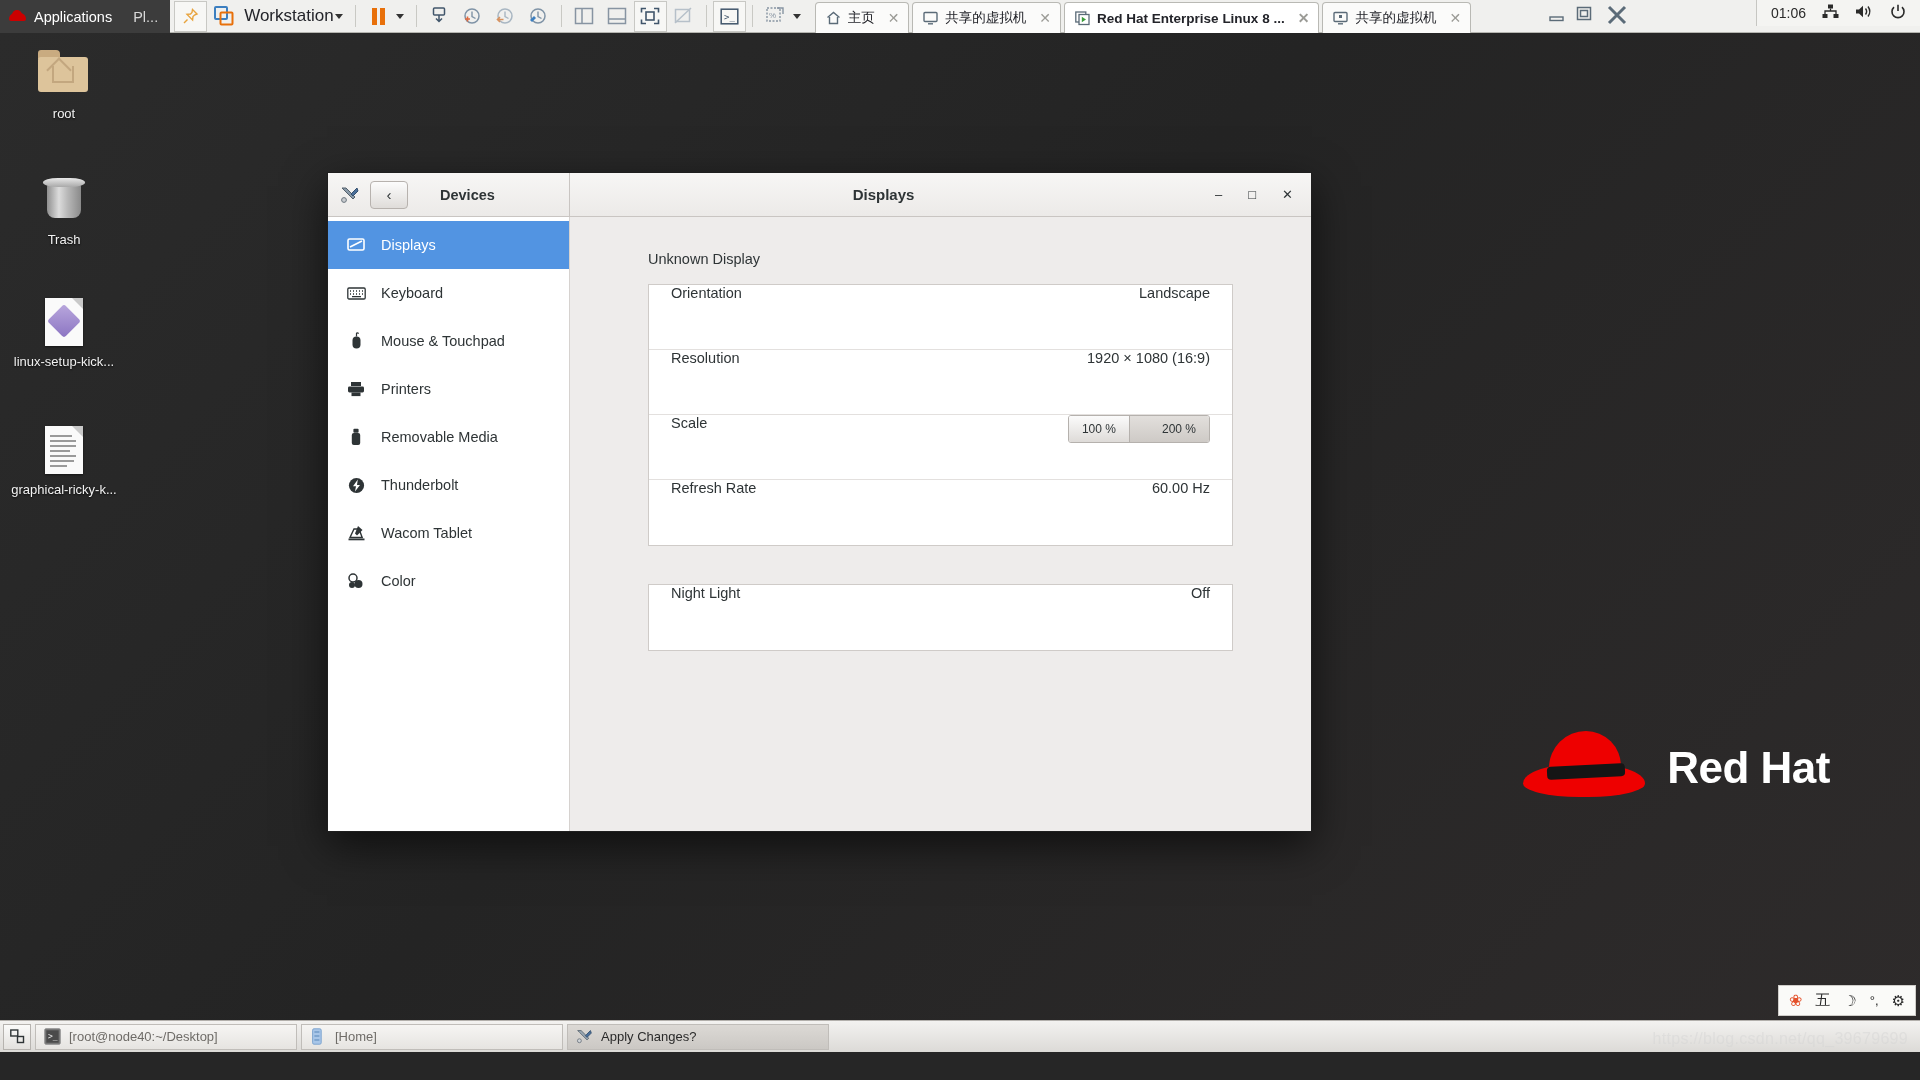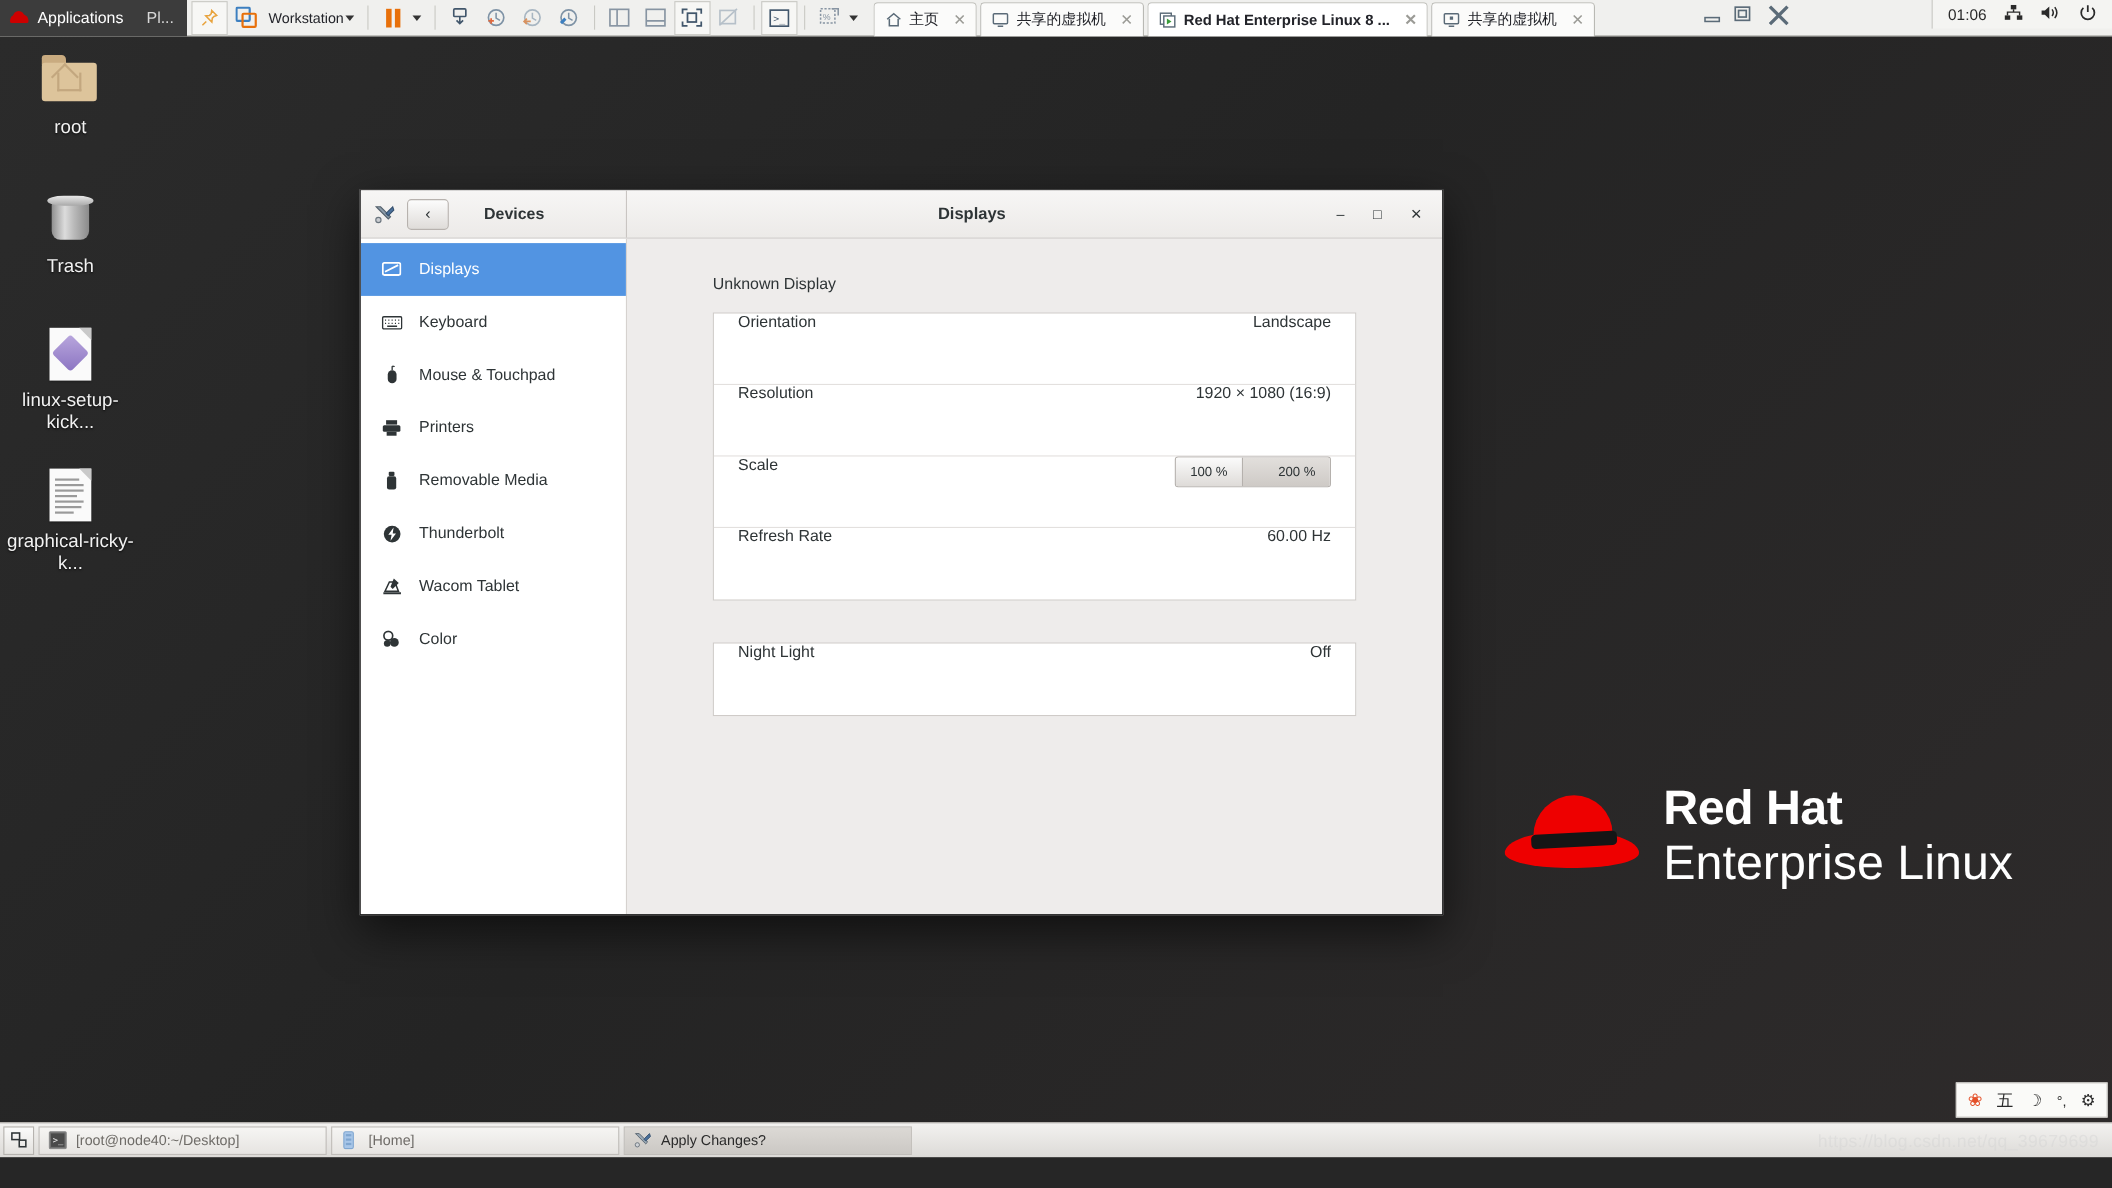--- a/index.html
+++ b/index.html
@@ -66,21 +66,21 @@
     border-left:1px solid #c6c6c2;
   }
 
   
   .desktop {
     position:absolute; left:0; top:33px; width:1920px; height:1019px;
     background:linear-gradient(135deg,#2b2b2b 0%,#242424 45%,#2e2b2b 100%);
   }
   .dicon {
     position:absolute; width:116px; display:flex; flex-direction:column;
-    align-items:center; gap:6px; color:#f2f2f2; font-size:17px; text-align:center;
+    align-items:center; gap:6px; color:#f2f2f2; font-size:13px; text-align:center;
   }
   .dicon .glyph { width:52px; height:50px; position:relative; }
   .dicon .cap { text-shadow:0 1px 2px rgba(0,0,0,.8); line-height:1.2; }
 
   
   .folder { width:50px; height:42px; position:relative; }
   .folder .tab { position:absolute; left:0; top:0; width:22px; height:9px; background:#c9ab80; border-radius:3px 4px 0 0; }
   .folder .body { position:absolute; left:0; top:7px; width:50px; height:35px; background:#ddc49b; border-radius:3px; }
   .folder .home { position:absolute; left:14px; top:16px; width:22px; height:17px;
      border:2.4px solid #c3a77f; border-top:none; }
@@ -243,21 +243,20 @@
     </div>
 
     <div class="rhlogo">
       <div class="rhhat">
         <div class="brim"></div>
           <div class="crown"></div>
           <div class="band"></div>
       </div>
       <div class="rhtxt">
         <div class="l1">Red Hat</div>
-        <div class="l2">Enterprise Linux</div>
       </div>
     </div>
 
     <div class="gwin">
 
       <div class="ghead">
         <div class="ghead-left">
           <svg width="20" height="20" viewBox="0 0 20 20">
             <path d="M2 3 L6 3 L15 12 L13 14 L4 5 Z" fill="#8a9aa8" stroke="#55616c" stroke-width="1"></path>
             <path d="M17 3 L13 7 L11 9 L13 11 L15 9 L18 6 Z" fill="#4a6f9a" stroke="#35506e" stroke-width="1"></path>
@@ -469,21 +468,21 @@
             <path d="M10.5 1.5 L15 6 L12.5 7 L11 8.5 L10.6 12 L5 6.4 L8.5 6 L10 4.5 Z" fill="none" stroke="#e8a33d" stroke-width="1.4"></path>
             <path d="M5.5 11.5 L2 15" stroke="#e8a33d" stroke-width="1.4"></path>
           </svg>
       </div>
       <div class="tbbtn">
         <svg width="20" height="20" viewBox="0 0 20 20">
             <rect x="1" y="1" width="12" height="12" rx="1" fill="none" stroke="#3c7fc0" stroke-width="2"></rect>
             <rect x="6.5" y="6.5" width="12" height="12" rx="1" fill="none" stroke="#e8700a" stroke-width="2"></rect>
           </svg>
       </div>
-      <span style="font-size:13px; color:#23242a; margin-left:4px;">Workstation</span>
+      <span style="font-size:17px; color:#23242a; margin-left:4px;">Workstation</span>
       <span class="caret"></span>
       <div class="tbsep"></div>
       <div class="tbbtn">
           <span class="pauseico">
             <i></i>
             <i></i>
           </span>
         </div>
       <span class="caret"></span>
       <div class="tbsep"></div>

